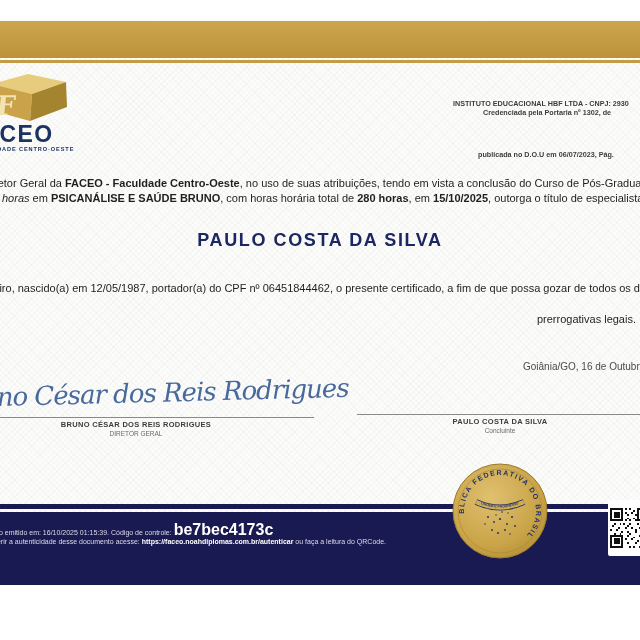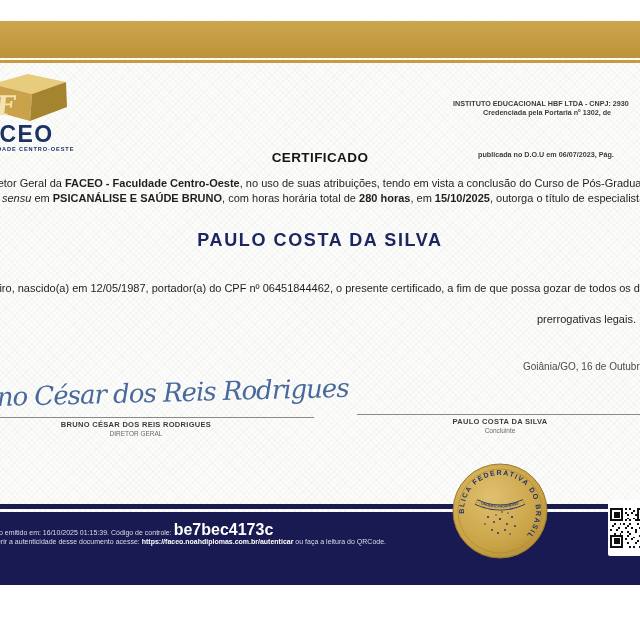--- a/index.html
+++ b/index.html
@@ -74,24 +74,23 @@
     <polygon points="96,11 62,23 60,50 97,36" fill="#a5842f"></polygon>
     <text x="30" y="44" font-family="DejaVu Serif, serif" font-weight="bold" font-size="27" fill="#f2e3b3" transform="skewX(-6)">F</text>
   </svg>
   <div class="logo-word">FACEO</div>
   <div class="logo-tag">FACULDADE CENTRO-OESTE</div>
 
   <div class="nw inst inst1">INSTITUTO EDUCACIONAL HBF LTDA - CNPJ: 2930</div>
   <div class="nw inst inst2">Credenciada pela Portaria nº 1302, de</div>
   <div class="nw inst inst3">publicada no D.O.U em 06/07/2023, Pág.</div>
 
-  <div class="title">CERTIFICADO</div>
 
   <div class="nw body-line p1l1"><span>O Diretor Geral da </span><b>FACEO - Faculdade Centro-Oeste</b><span>, no uso de suas atribuições, tendo em vista a conclusão do Curso de Pós-Graduação </span></div>
-  <div class="nw body-line p1l2"><i>sensu</i><span> em </span><b>PSICANÁLISE E SAÚDE BRUNO</b><span>, com horas horária total de </span><b>280 horas</b><span>, em </span><b>15/10/2025</b><span>, outorga o título de especialista em</span></div>
+  <div class="nw body-line p1l2"><i>horas</i><span> em </span><b>PSICANÁLISE E SAÚDE BRUNO</b><span>, com horas horária total de </span><b>280 horas</b><span>, em </span><b>15/10/2025</b><span>, outorga o título de especialista em</span></div>
 
   <div class="student-name">PAULO COSTA DA SILVA</div>
 
   <div class="nw body-line p2l1">brasileiro, nascido(a) em 12/05/1987, portador(a) do CPF nº 06451844462, o presente certificado, a fim de que possa gozar de todos os direitos e</div>
   <div class="p2l2">prerrogativas legais.</div>
 
   <div class="nw date-line">Goiânia/GO, 16 de Outubro de 2025</div>
 
   <div class="nw sig-script">Bruno César dos Reis Rodrigues</div>
   <div class="sig-line-left"></div>

